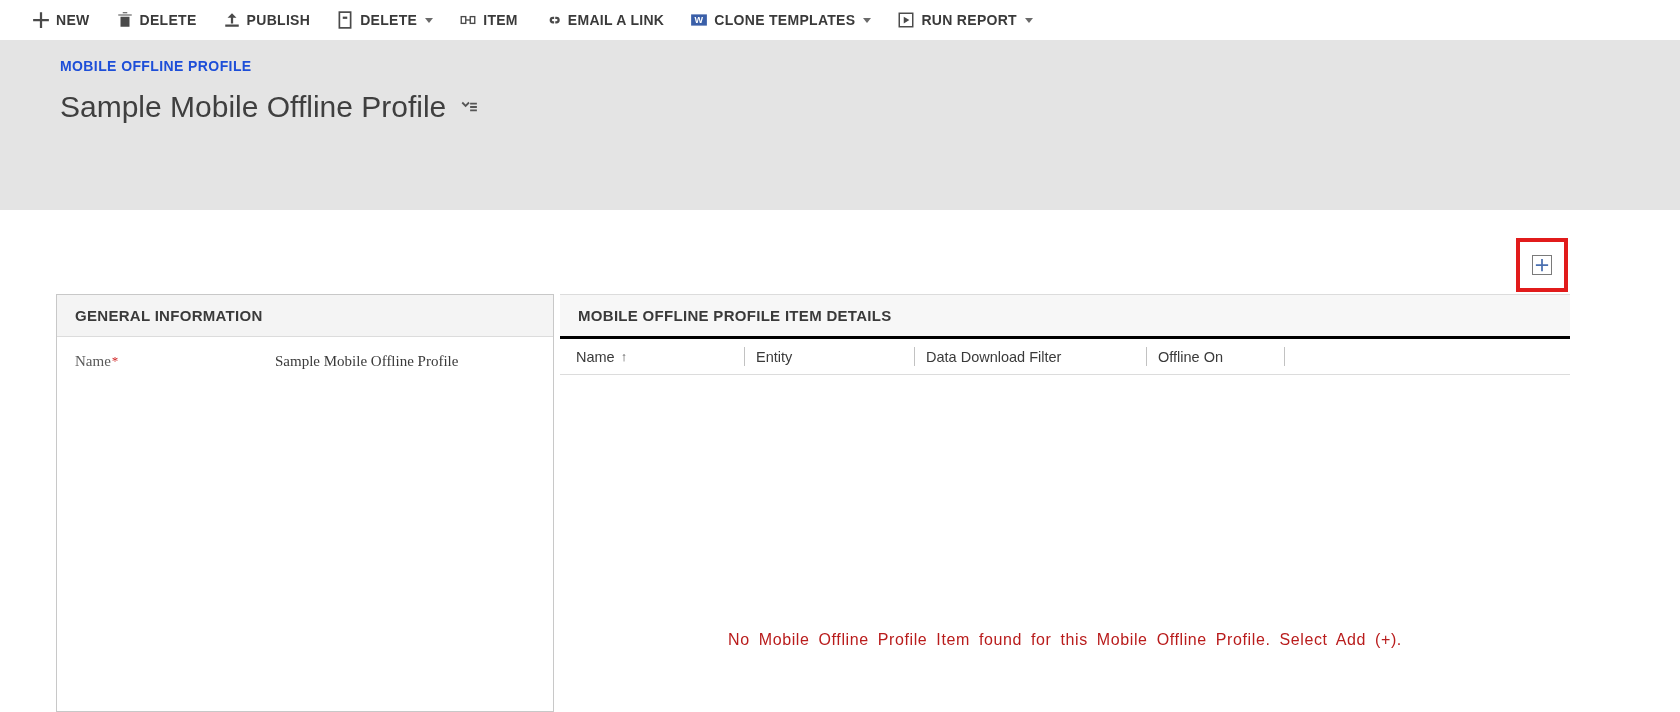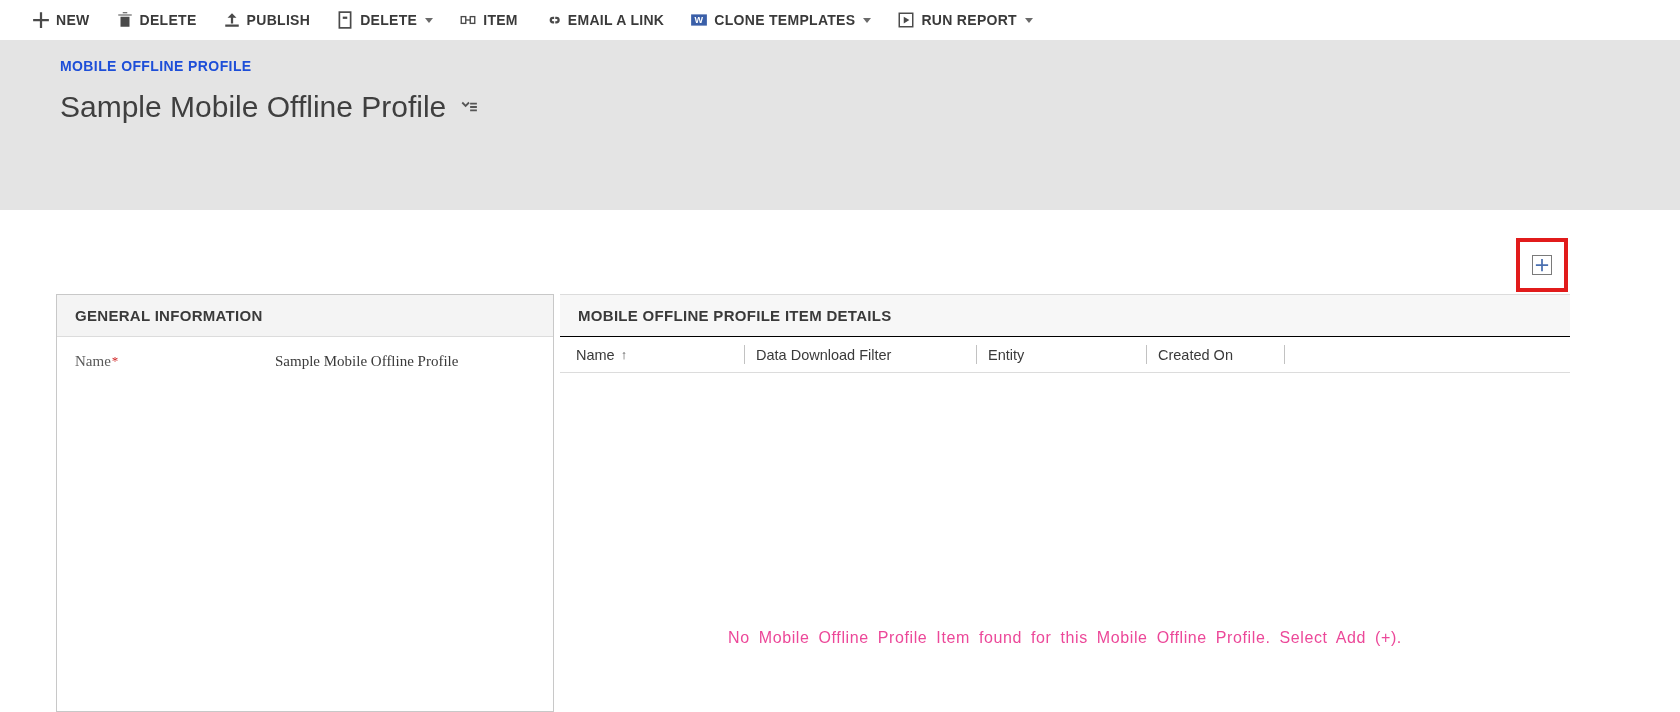--- a/index.html
+++ b/index.html
@@ -112,21 +112,21 @@
   .req-star { color:#d02424; font-size:13px; vertical-align:top; margin-left:1px; }
 
   
   .panel-right {
     flex: 1;
     margin-right: 110px;
     position: relative;
   }
   .panel-right .panel-header {
     border-top: 1px solid #dcdcdc;
-    border-bottom: 1px solid #000000;
+    border-bottom: 3px solid #000000;
     background: #f7f7f7;
   }
   .grid-head {
     display:flex;
     align-items:center;
     height: 36px;
     font-size:14.5px;
     color:#3a3a3a;
     border-bottom:1px solid #dcdcdc;
     padding-left: 16px;
@@ -142,21 +142,21 @@
   .grid-col > span { padding-left: 12px; }
   .grid-col:first-child > span { padding-left: 0; }
   .col-name   { width:168px; }
   .col-filter { width:232px; }
   .col-entity { width:170px; }
   .col-created{ width:138px; }
   .col-spacer { flex:1; }
   .sort-arrow { font-size:13px; color:#4a4a4a; }
   .empty-msg {
     text-align:center;
-    color:#ec4899;
+    color:#b91c1c;
     font-size:16px;
     letter-spacing:.6px;
     word-spacing: 4px;
     margin-top: 256px;
     font-weight:300;
   }
 
   
   .add-box {
     position:absolute;
@@ -290,28 +290,28 @@
   </div>
 
   <div class="panel-right">
     <div class="panel-header">MOBILE OFFLINE PROFILE ITEM DETAILS</div>
 
     <div class="grid-head">
       <div class="grid-col col-name">
         <span>Name</span>
         <span class="sort-arrow">↑</span>
       </div>
+      <div class="grid-col col-entity">
+        <span>Entity</span>
+      </div>
       <div class="grid-col col-filter">
         <span>Data Download Filter</span>
       </div>
-      <div class="grid-col col-entity">
-        <span>Entity</span>
-      </div>
       <div class="grid-col col-created">
-        <span>Created On</span>
+        <span>Offline On</span>
       </div>
       <div class="grid-col col-spacer"></div>
     </div>
 
     <div class="empty-msg">No Mobile Offline Profile Item found for this Mobile Offline Profile. Select Add (+).</div>
   </div>
 </div>
 
 <div class="add-box">
   <span class="add-inner">

